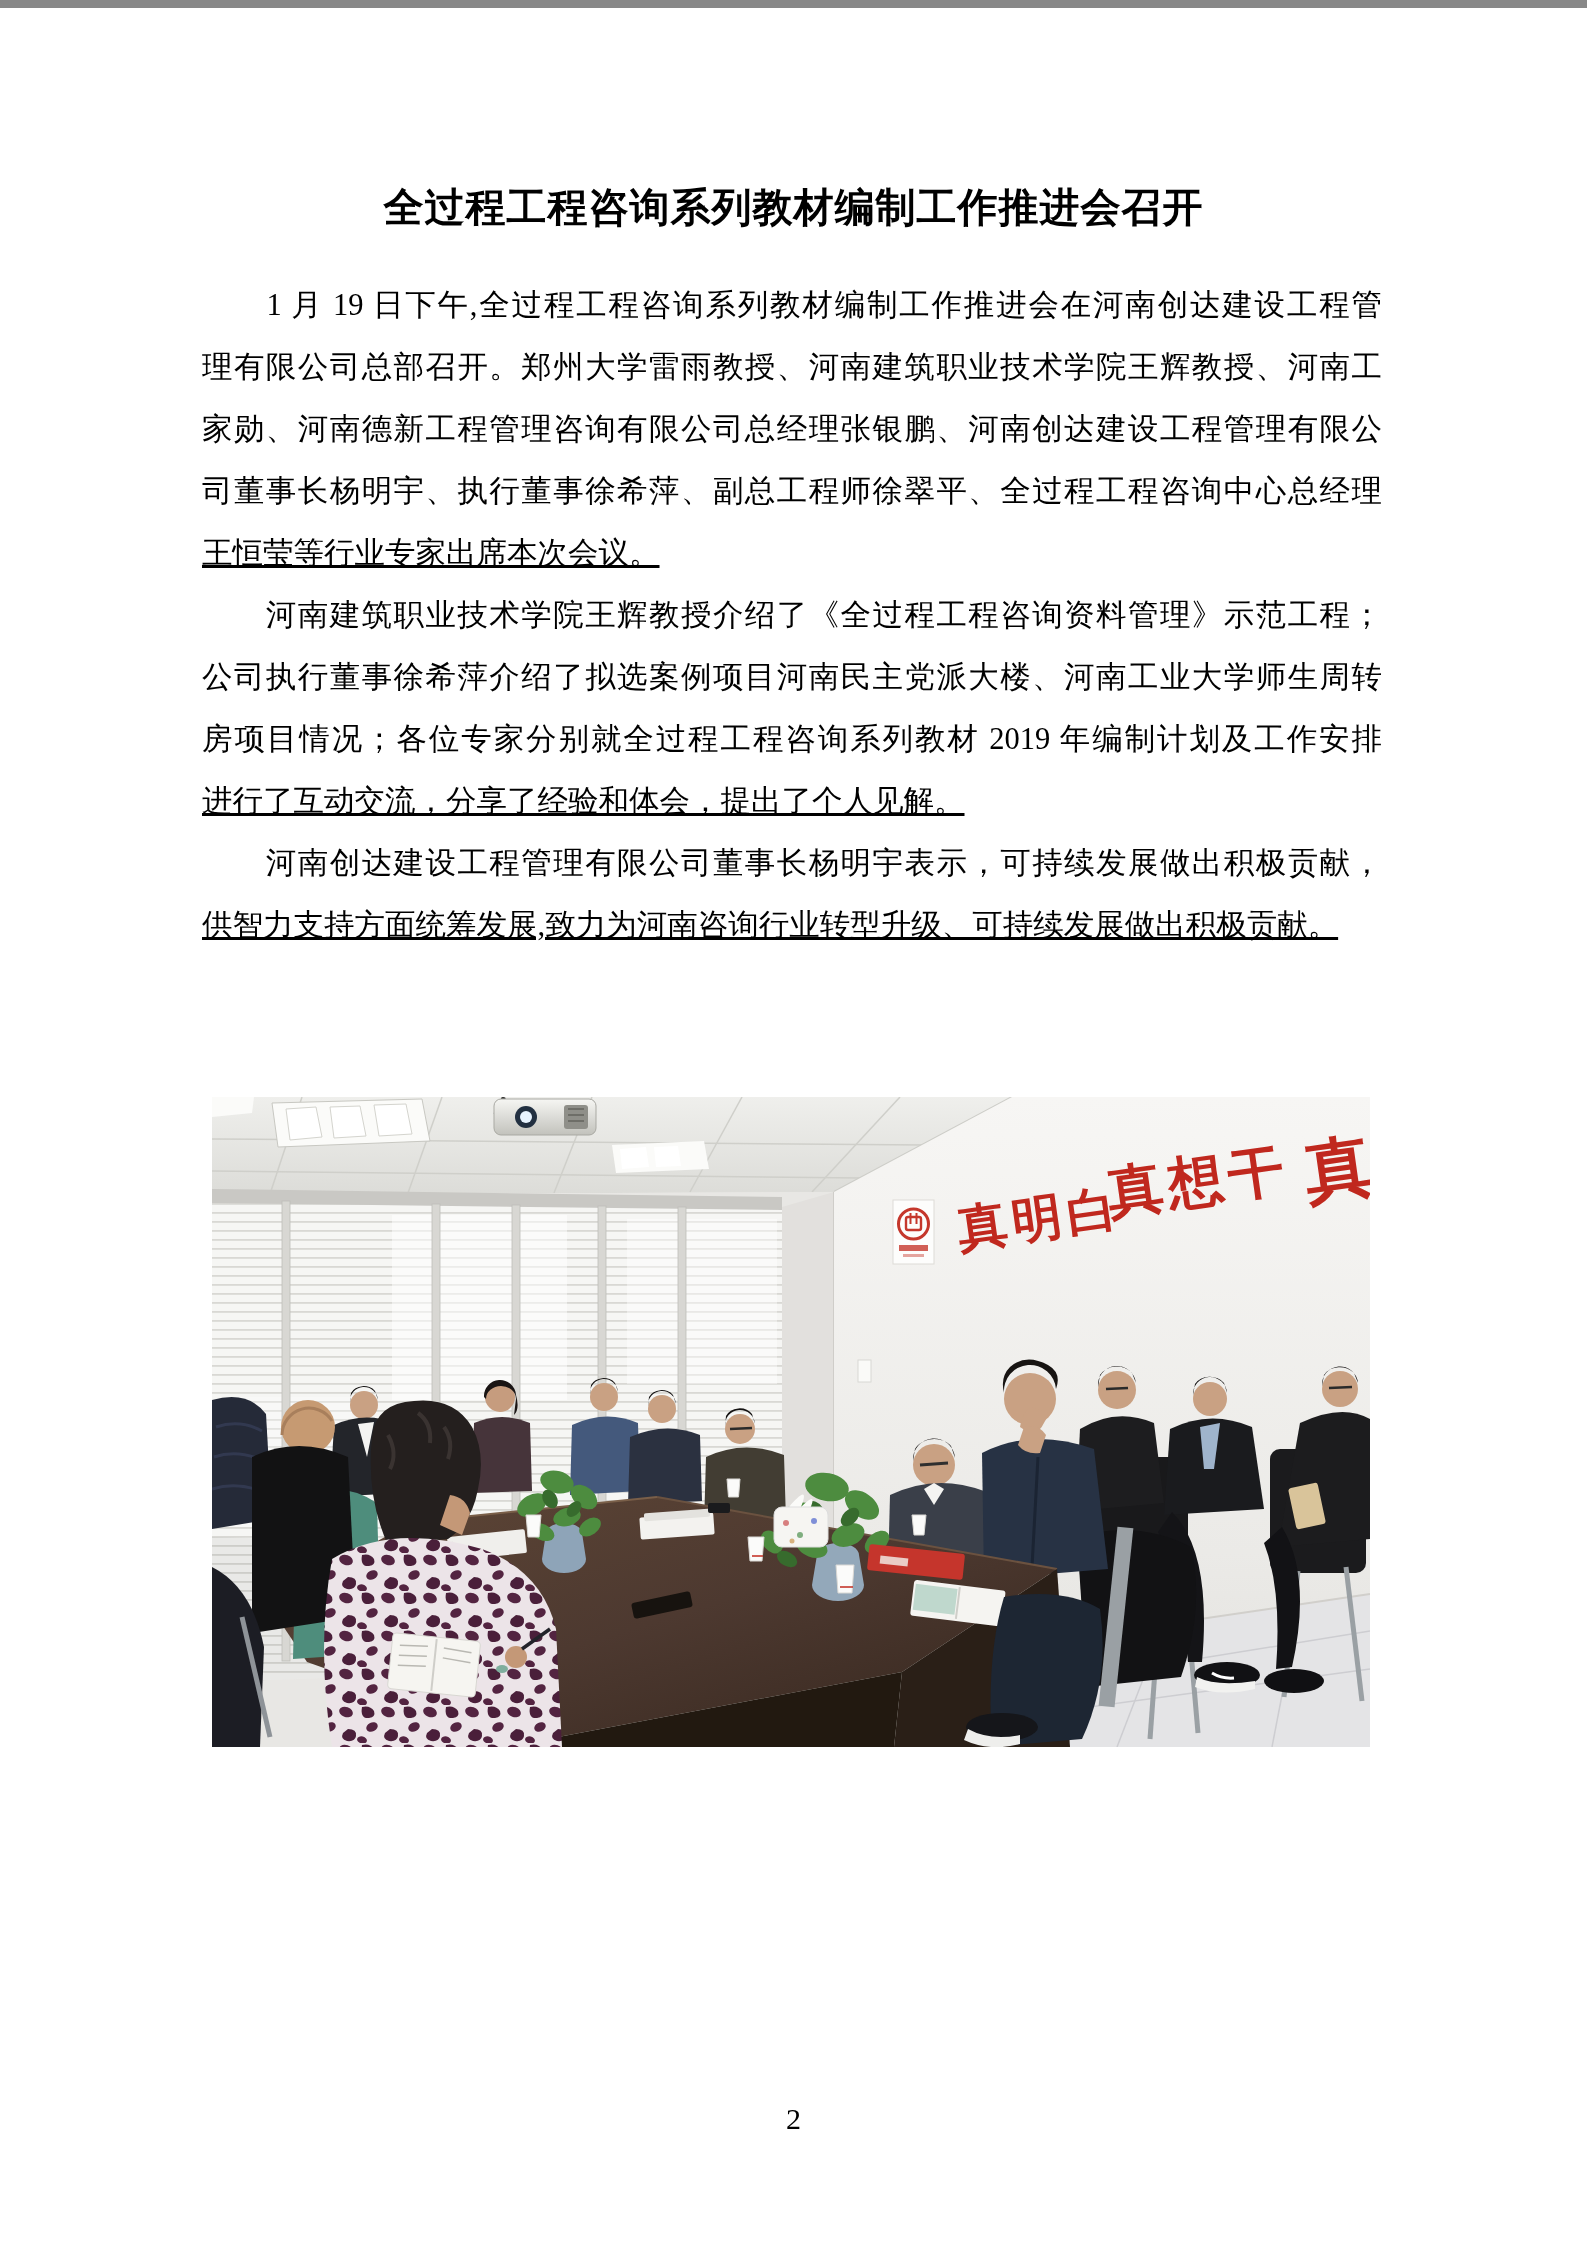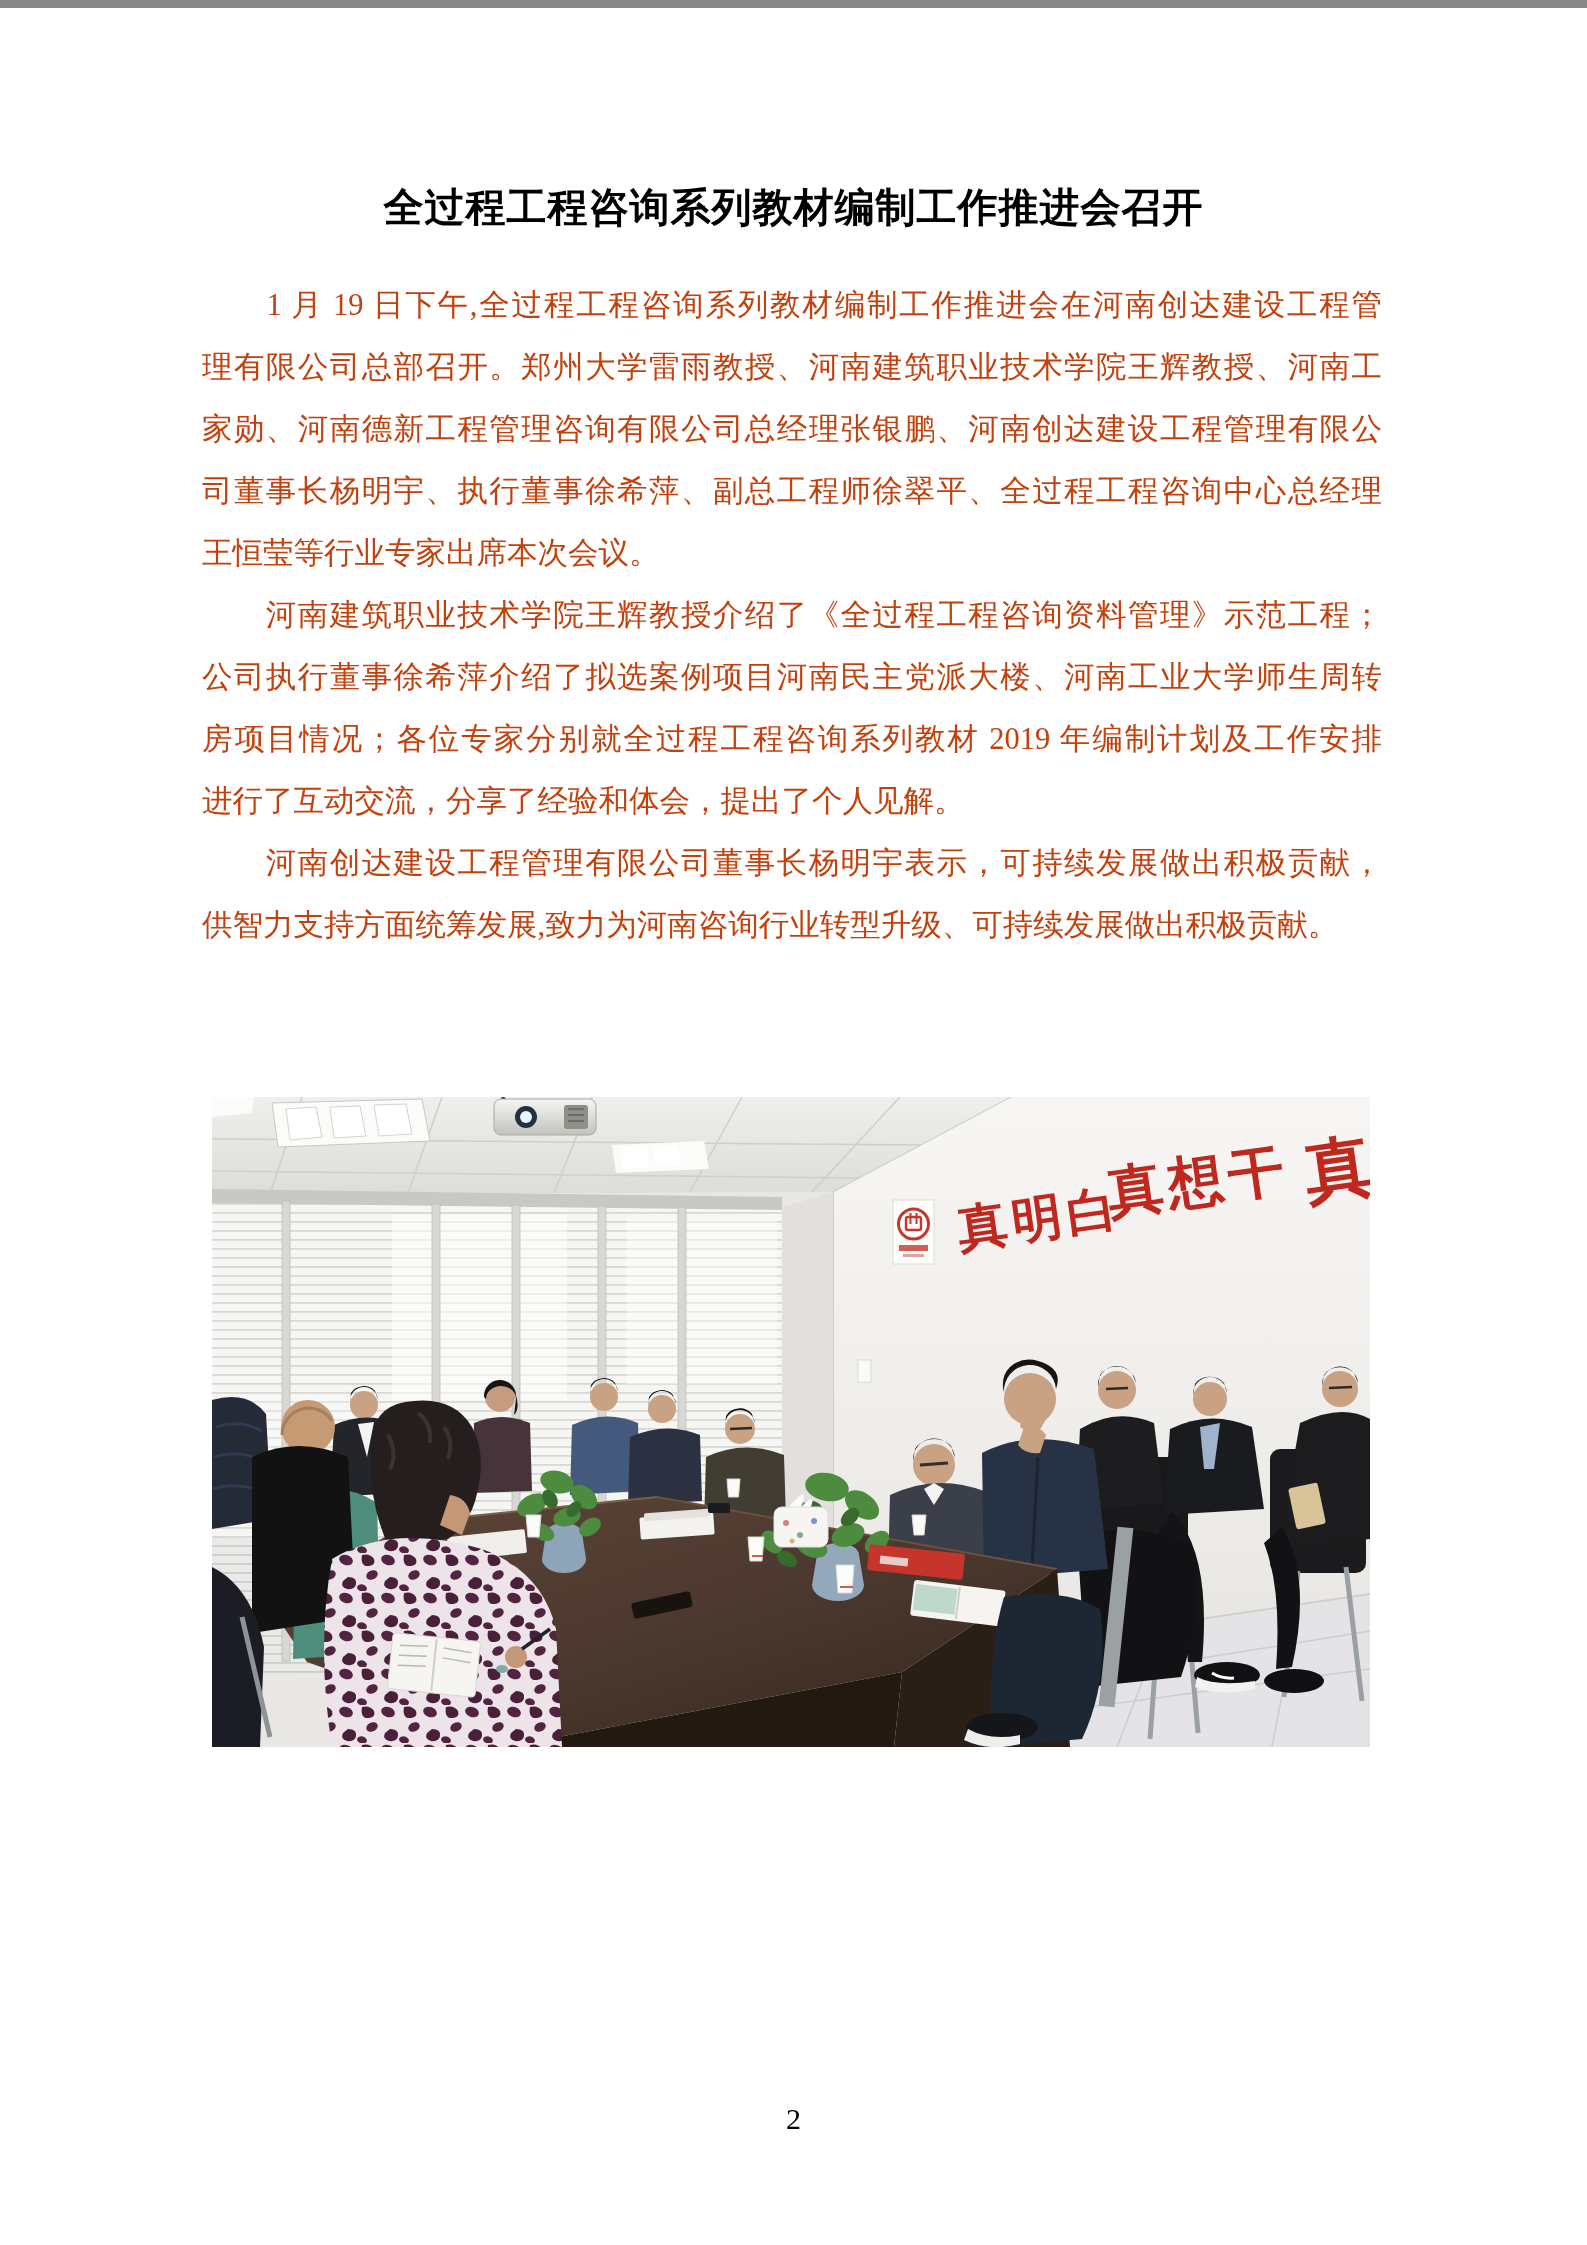--- a/index.html
+++ b/index.html
@@ -8,24 +8,24 @@
     margin:8px auto; overflow:hidden;
     font-family:"Liberation Serif","DejaVu Serif",serif; color:#111;
   }
   .doc-title{
     position:absolute; top:176px; left:0; width:100%;
     text-align:center; font-size:40px; font-weight:bold; line-height:48px;
     letter-spacing:1px; color:#000;
   }
   .body-text{ position:absolute; top:266px; left:202px; width:1180px; }
   .line{
-    height:62px; line-height:62px; font-size:30.5px; color:#c2410c;
+    height:62px; line-height:62px; font-size:30.5px; color:#000000;
     text-align:justify; text-align-last:justify; overflow:hidden; white-space:normal;
   }
-  .line.end{ text-align:left; text-align-last:auto; }
+  .line.end{ text-align:left; text-align-last:auto;text-decoration:underline; }
   .photo{
     position:absolute; left:212px; top:1089px; width:1158px; height:650px;
     overflow:hidden; background:#e9e8e6;
   }
   .photo svg{ display:block; width:100%; height:100%; }
   .page-number{
     position:absolute; top:2094px; left:0; width:100%;
     text-align:center; font-size:30px; color:#000;
   }
   .slogan-text{

